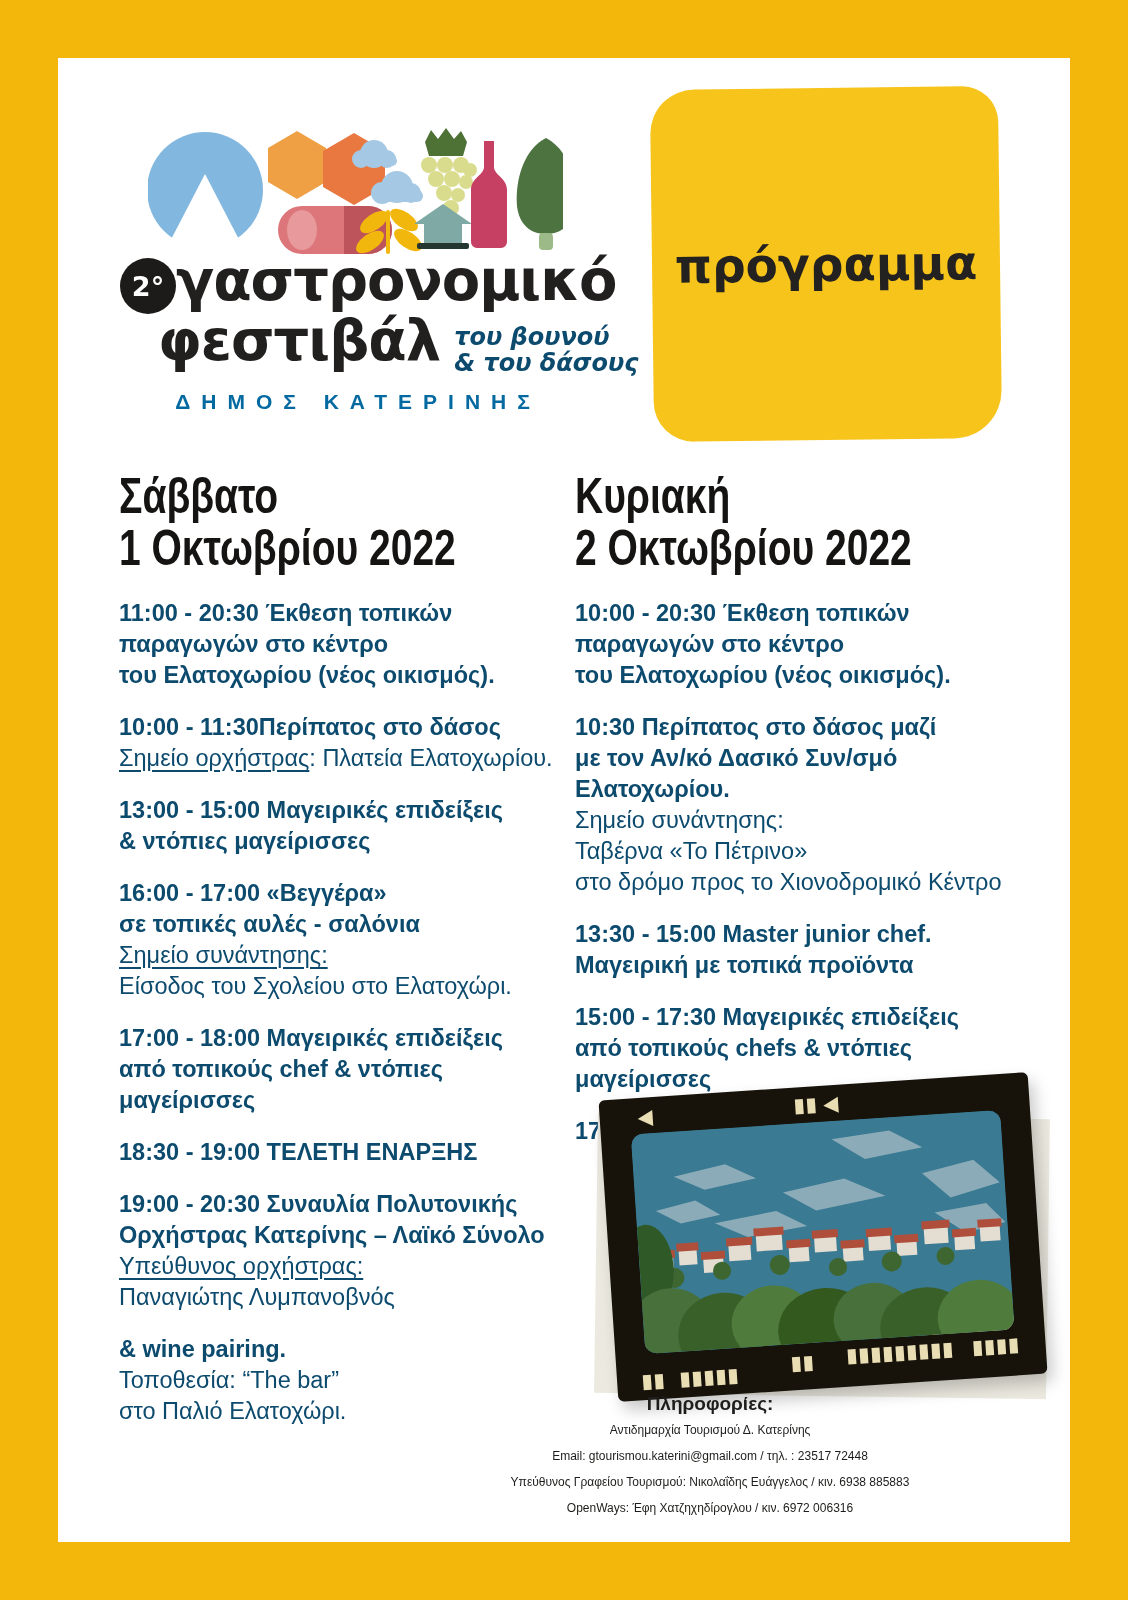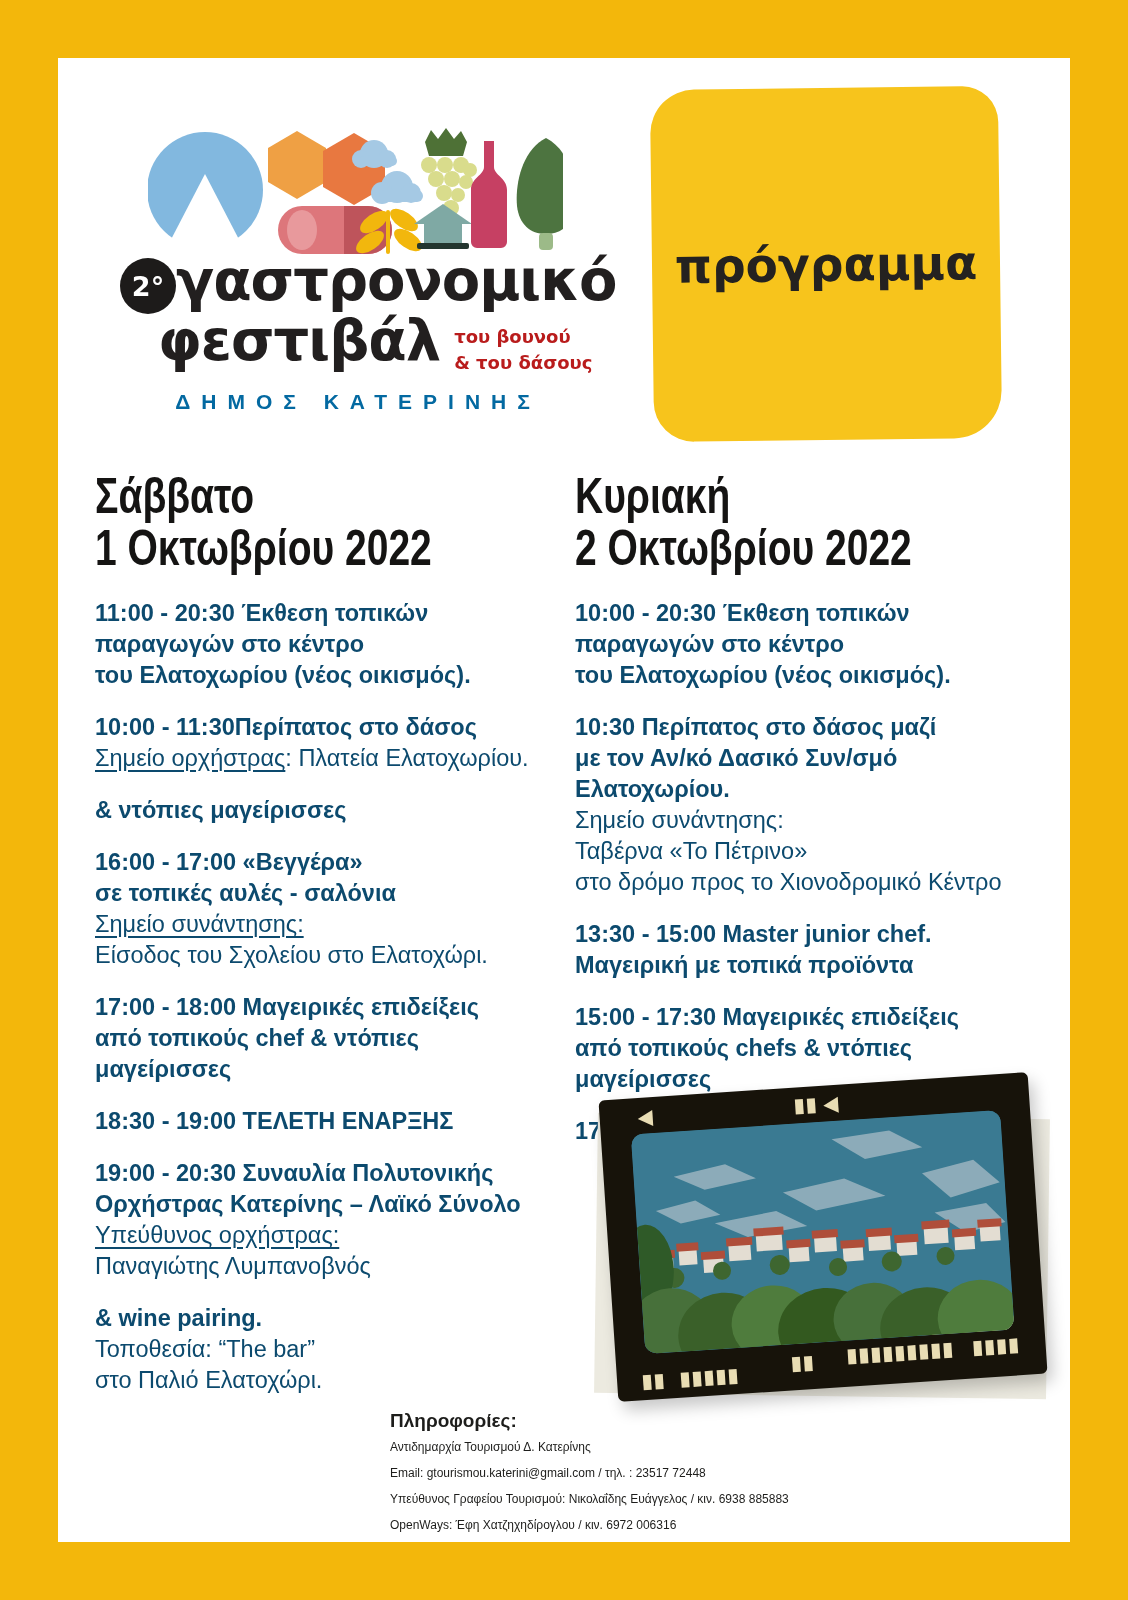--- a/index.html
+++ b/index.html
@@ -22,40 +22,40 @@
     display:flex;align-items:center;justify-content:center;
     font-family:"DejaVu Sans",sans-serif;font-weight:700;font-size:27px;
     margin-top:6px;flex:0 0 auto;
   }
   .logo-title{
     font-family:"DejaVu Sans",sans-serif;font-weight:700;color:#221F1F;
     font-size:56px;line-height:58px;letter-spacing:-1px;white-space:nowrap;
   }
   .logo-row2{position:absolute;left:100px;top:254px;display:flex;align-items:flex-start;}
   .logo-tagline{
-    font-family:"DejaVu Sans",sans-serif;font-weight:700;color:#b91c1c;
-    font-size:18px;line-height:26px;margin-left:14px;padding-top:12px;white-space:nowrap;
+    font-family:"DejaVu Sans",sans-serif;font-weight:700;color:#0c4a6e;
+    font-size:24px;line-height:26px;margin-left:14px;padding-top:12px;white-space:nowrap;font-style:italic;
   }
   .municipality{
     position:absolute;left:90px;top:332px;width:420px;text-align:center;
     font-size:21px;font-weight:700;letter-spacing:11px;color:#0369a1;white-space:nowrap;
   }
   
   .program-box{
     position:absolute;left:594px;top:30px;width:348px;height:352px;
     background:#F7C41C;border-radius:44px 36px 48px 40px;
     transform:rotate(-0.7deg);
     display:flex;align-items:center;justify-content:center;
   }
   .program-box span{
     font-family:"DejaVu Sans",sans-serif;font-weight:700;font-size:47px;color:#242220;
   }
   
   .day-col{position:absolute;top:412px;}
-  .day-col.c1{left:37px;width:462px;}
+  .day-col.c1{left:61px;width:462px;}
   .day-col.c2{left:517px;width:475px;}
   .day-head{
     margin:0 0 24px 0;
     font-weight:900;font-size:50px;line-height:52px;color:#151413;
     transform:scaleX(0.78);transform-origin:left top;white-space:nowrap;
     letter-spacing:0px;
   }
   .event{margin-bottom:21px;}
   .event .line{font-size:23.5px;line-height:31px;color:#0c4a6e;}
   .event .line.bold{font-weight:700;}
@@ -77,21 +77,21 @@
     border-radius:12px;overflow:hidden;background:#3A7A92;
   }
   .photo-window svg{display:block;width:100%;height:100%;}
   .mark-bar{width:8px;height:15px;background:#E9DDB4;display:inline-block;}
   .mark-group{position:absolute;display:flex;gap:4px;}
   .mark-tri{
     width:0;height:0;border-top:8px solid transparent;border-bottom:8px solid transparent;
     border-right:15px solid #E9DDB4;display:inline-block;
   }
   
-  .contact{position:absolute;right:40px;top:1332px;width:640px;text-align:left;margin-top:17px;}
+  .contact{position:absolute;right:40px;top:1332px;width:640px;text-align:center;}
   .contact-heading{font-size:19px;font-weight:700;color:#1d1d1b;line-height:27px;}
   .contact-line{font-size:12px;font-weight:400;color:#1d1d1b;line-height:26px;}
 </style>
 </head>
 <body>
 
 <div class="poster">
   <div class="canvas">
 
     <div>
@@ -186,20 +186,21 @@
           <div class="event">
             <div class="line bold">11:00 - 20:30 Έκθεση τοπικών</div>
             <div class="line bold">παραγωγών στο κέντρο</div>
             <div class="line bold">του Ελατοχωρίου (νέος οικισμός).</div>
           </div>
           <div class="event">
             <div class="line bold">10:00 - 11:30Περίπατος στο δάσος</div>
             <div class="line regular"><span class="u">Σημείο ορχήστρας</span>: Πλατεία Ελατοχωρίου.</div>
           </div>
           <div class="event">
+            <div class="line bold">13:00 - 15:00 Μαγειρικές επιδείξεις</div>
             <div class="line bold">&amp; ντόπιες μαγείρισσες</div>
           </div>
           <div class="event">
             <div class="line bold">16:00 - 17:00 «Βεγγέρα»</div>
             <div class="line bold">σε τοπικές αυλές - σαλόνια</div>
             <div class="line regular"><span class="u">Σημείο συνάντησης:</span></div>
             <div class="line regular">Είσοδος του Σχολείου στο Ελατοχώρι.</div>
           </div>
           <div class="event">
             <div class="line bold">17:00 - 18:00 Μαγειρικές επιδείξεις</div>

